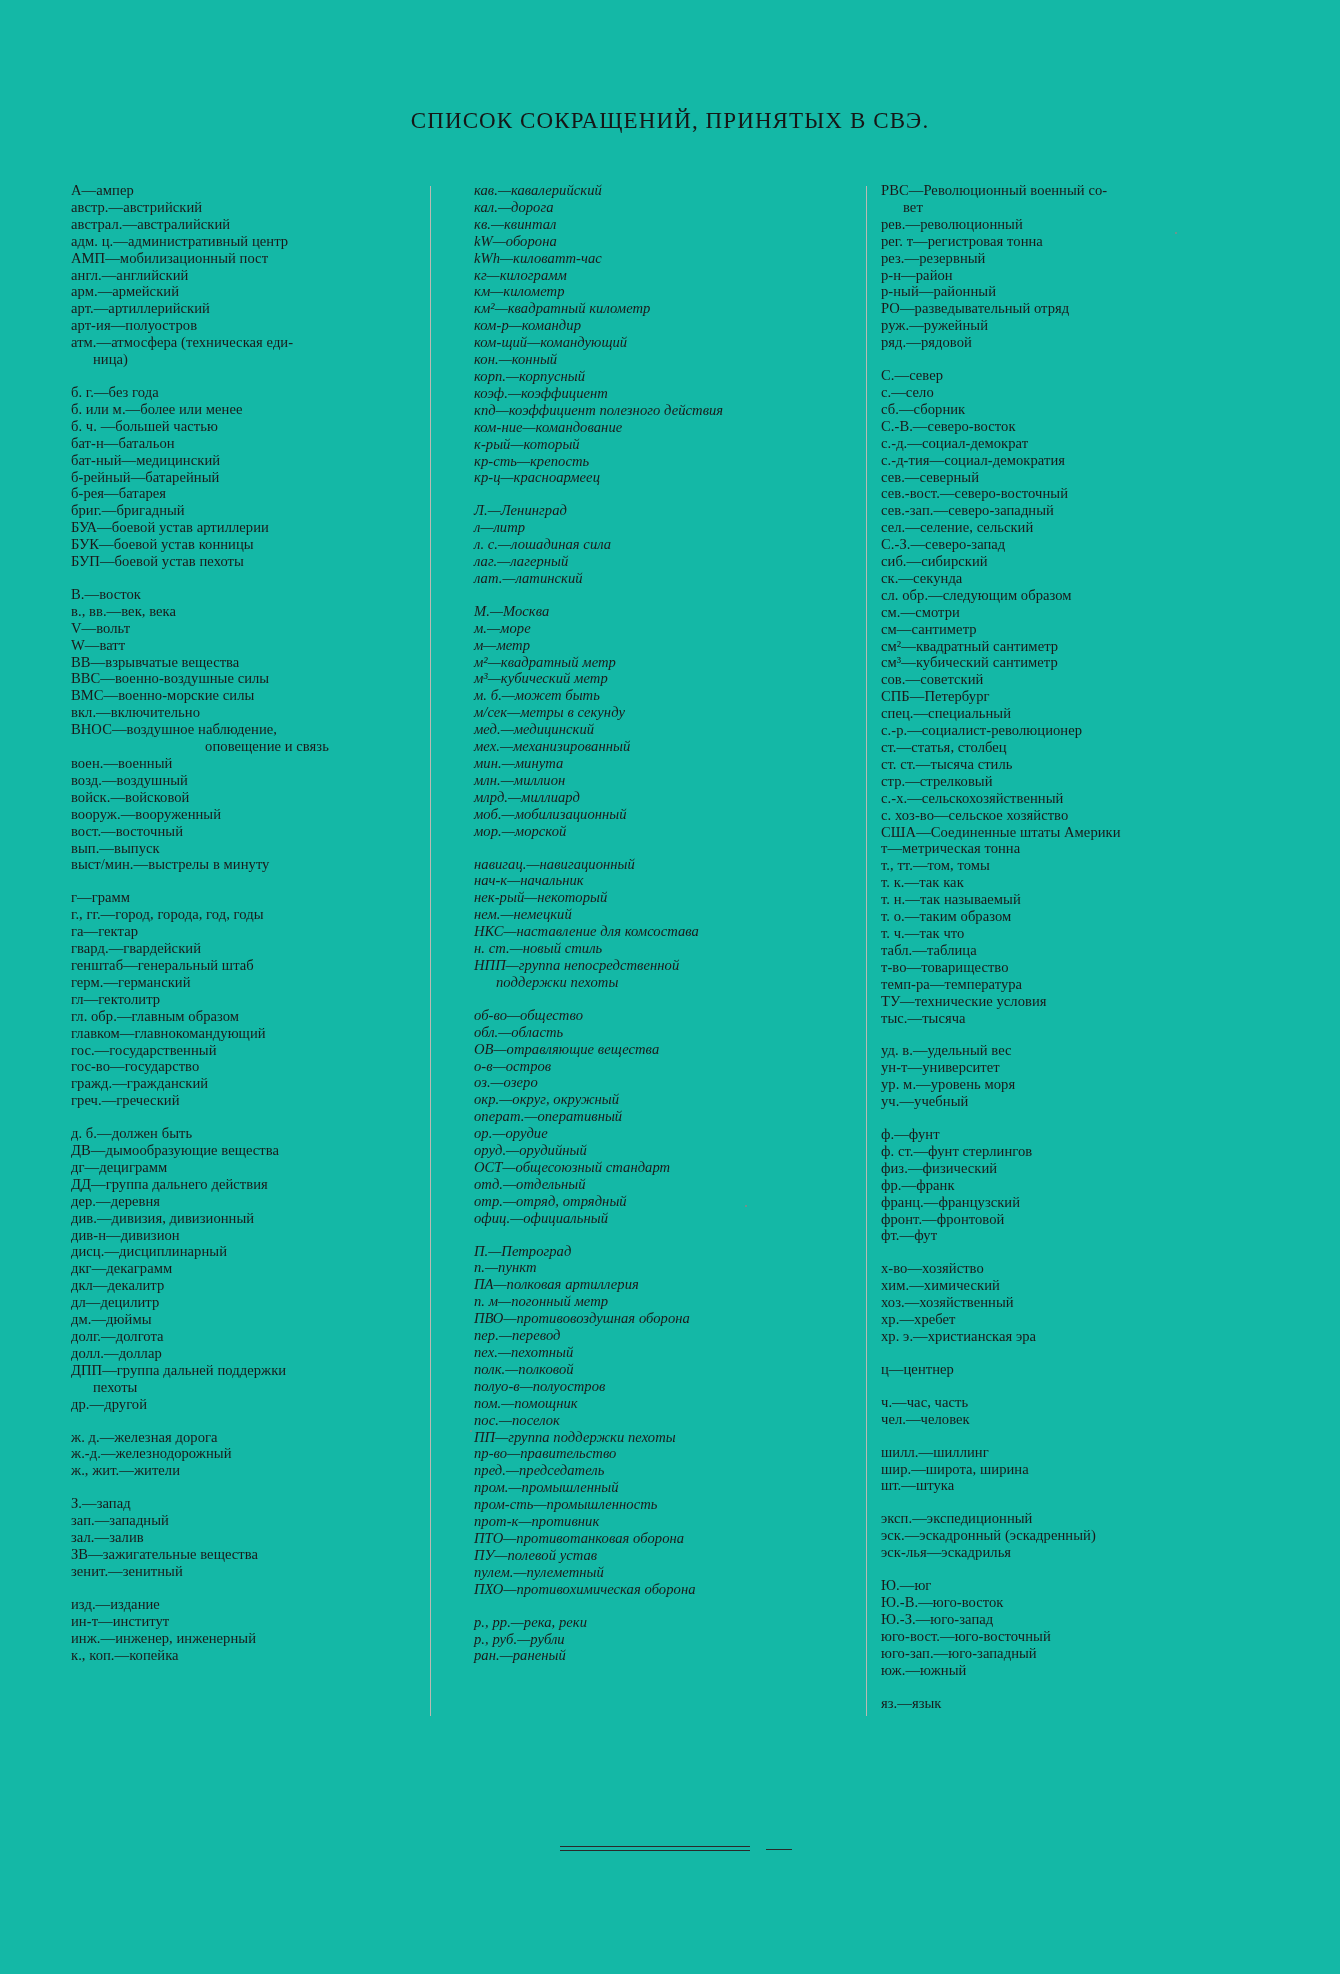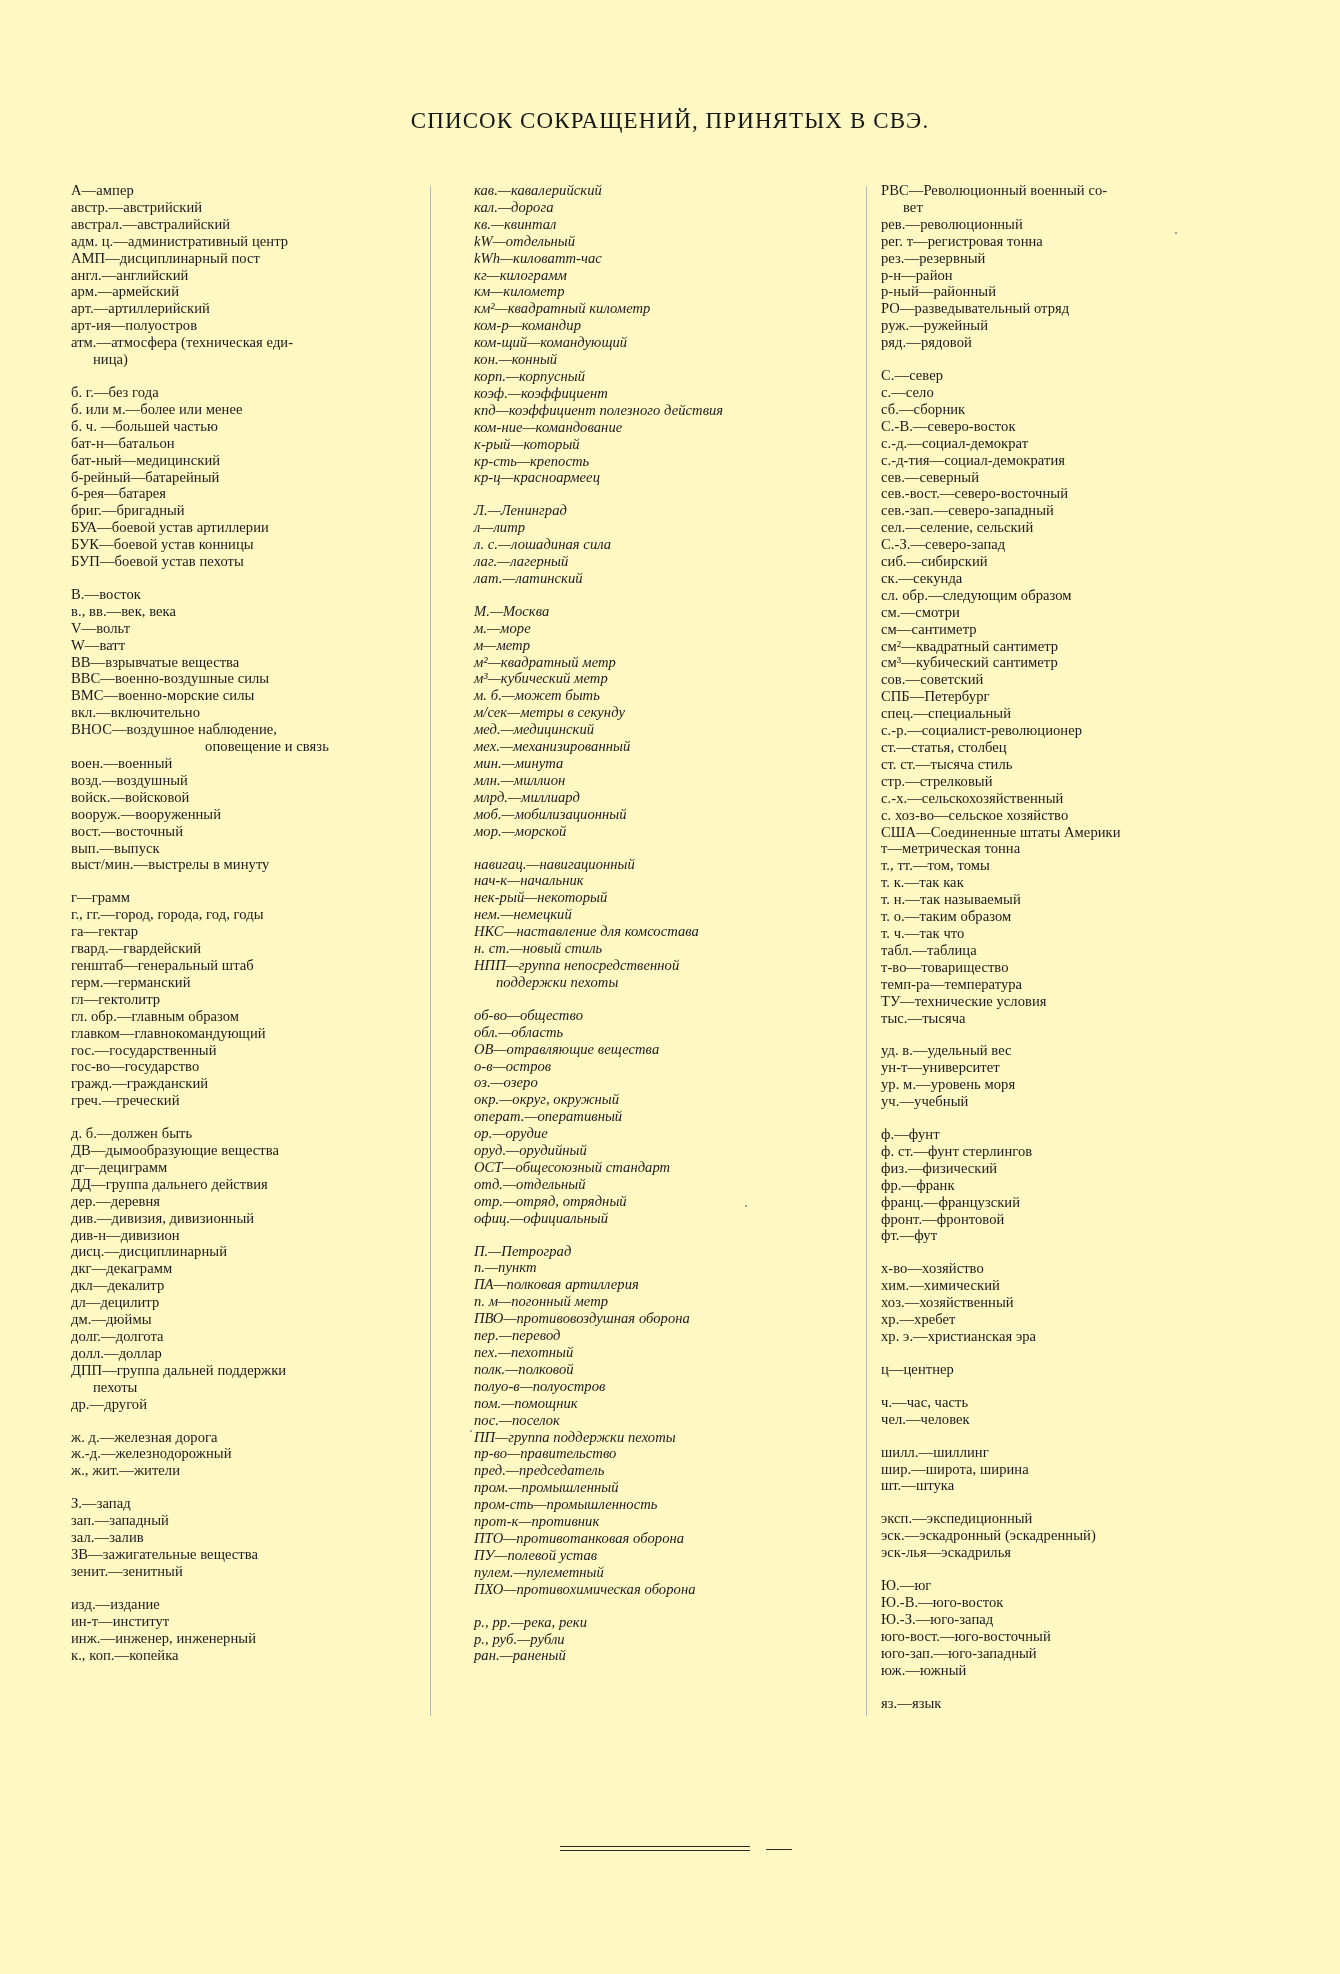--- a/index.html
+++ b/index.html
@@ -13,21 +13,21 @@
     position: relative;
     font-family: "Liberation Serif", serif;
     color: #1a1a1a;
     overflow: hidden;
   }
   .page {
     position: absolute;
     left: 0; top: 0;
     width: 1340px;
     height: 1974px;
-    background: #fef9c3;
+    background: #14b8a6;
   }
   .page-title {
     position: absolute;
     top: 108px;
     left: 0;
     width: 1340px;
     text-align: center;
     font-size: 23px;
     letter-spacing: 1.1px;
     font-family: "Liberation Serif", serif;
@@ -95,21 +95,21 @@
 
   <div class="rule r1"></div>
   <div class="rule r2"></div>
 
   <div class="columns">
     <div class="col left">
         <div class="entry">А—ампер</div>
         <div class="entry">австр.—австрийский</div>
         <div class="entry">австрал.—австралийский</div>
         <div class="entry">адм. ц.—административный центр</div>
-        <div class="entry">АМП—дисциплинарный пост</div>
+        <div class="entry">АМП—мобилизационный пост</div>
         <div class="entry">англ.—английский</div>
         <div class="entry">арм.—армейский</div>
         <div class="entry">арт.—артиллерийский</div>
         <div class="entry">арт-ия—полуостров</div>
         <div class="entry">атм.—атмосфера (техническая еди-</div>
         <div class="entry" style="padding-left: 22px;">ница)</div>
         <div class="gap"></div>
         <div class="entry">б. г.—без года</div>
         <div class="entry">б. или м.—более или менее</div>
         <div class="entry">б. ч. —большей частью</div>
@@ -184,21 +184,21 @@
         <div class="gap"></div>
         <div class="entry">изд.—издание</div>
         <div class="entry">ин-т—институт</div>
         <div class="entry">инж.—инженер, инженерный</div>
         <div class="entry">к., коп.—копейка</div>
       </div>
     <div class="col mid">
         <div class="entry">кав.—кавалерийский</div>
         <div class="entry">кал.—дорога</div>
         <div class="entry">кв.—квинтал</div>
-        <div class="entry">kW—отдельный</div>
+        <div class="entry">kW—оборона</div>
         <div class="entry">kWh—киловатт-час</div>
         <div class="entry">кг—килограмм</div>
         <div class="entry">км—километр</div>
         <div class="entry">км²—квадратный километр</div>
         <div class="entry">ком-р—командир</div>
         <div class="entry">ком-щий—командующий</div>
         <div class="entry">кон.—конный</div>
         <div class="entry">корп.—корпусный</div>
         <div class="entry">коэф.—коэффициент</div>
         <div class="entry">кпд—коэффициент полезного действия</div>

